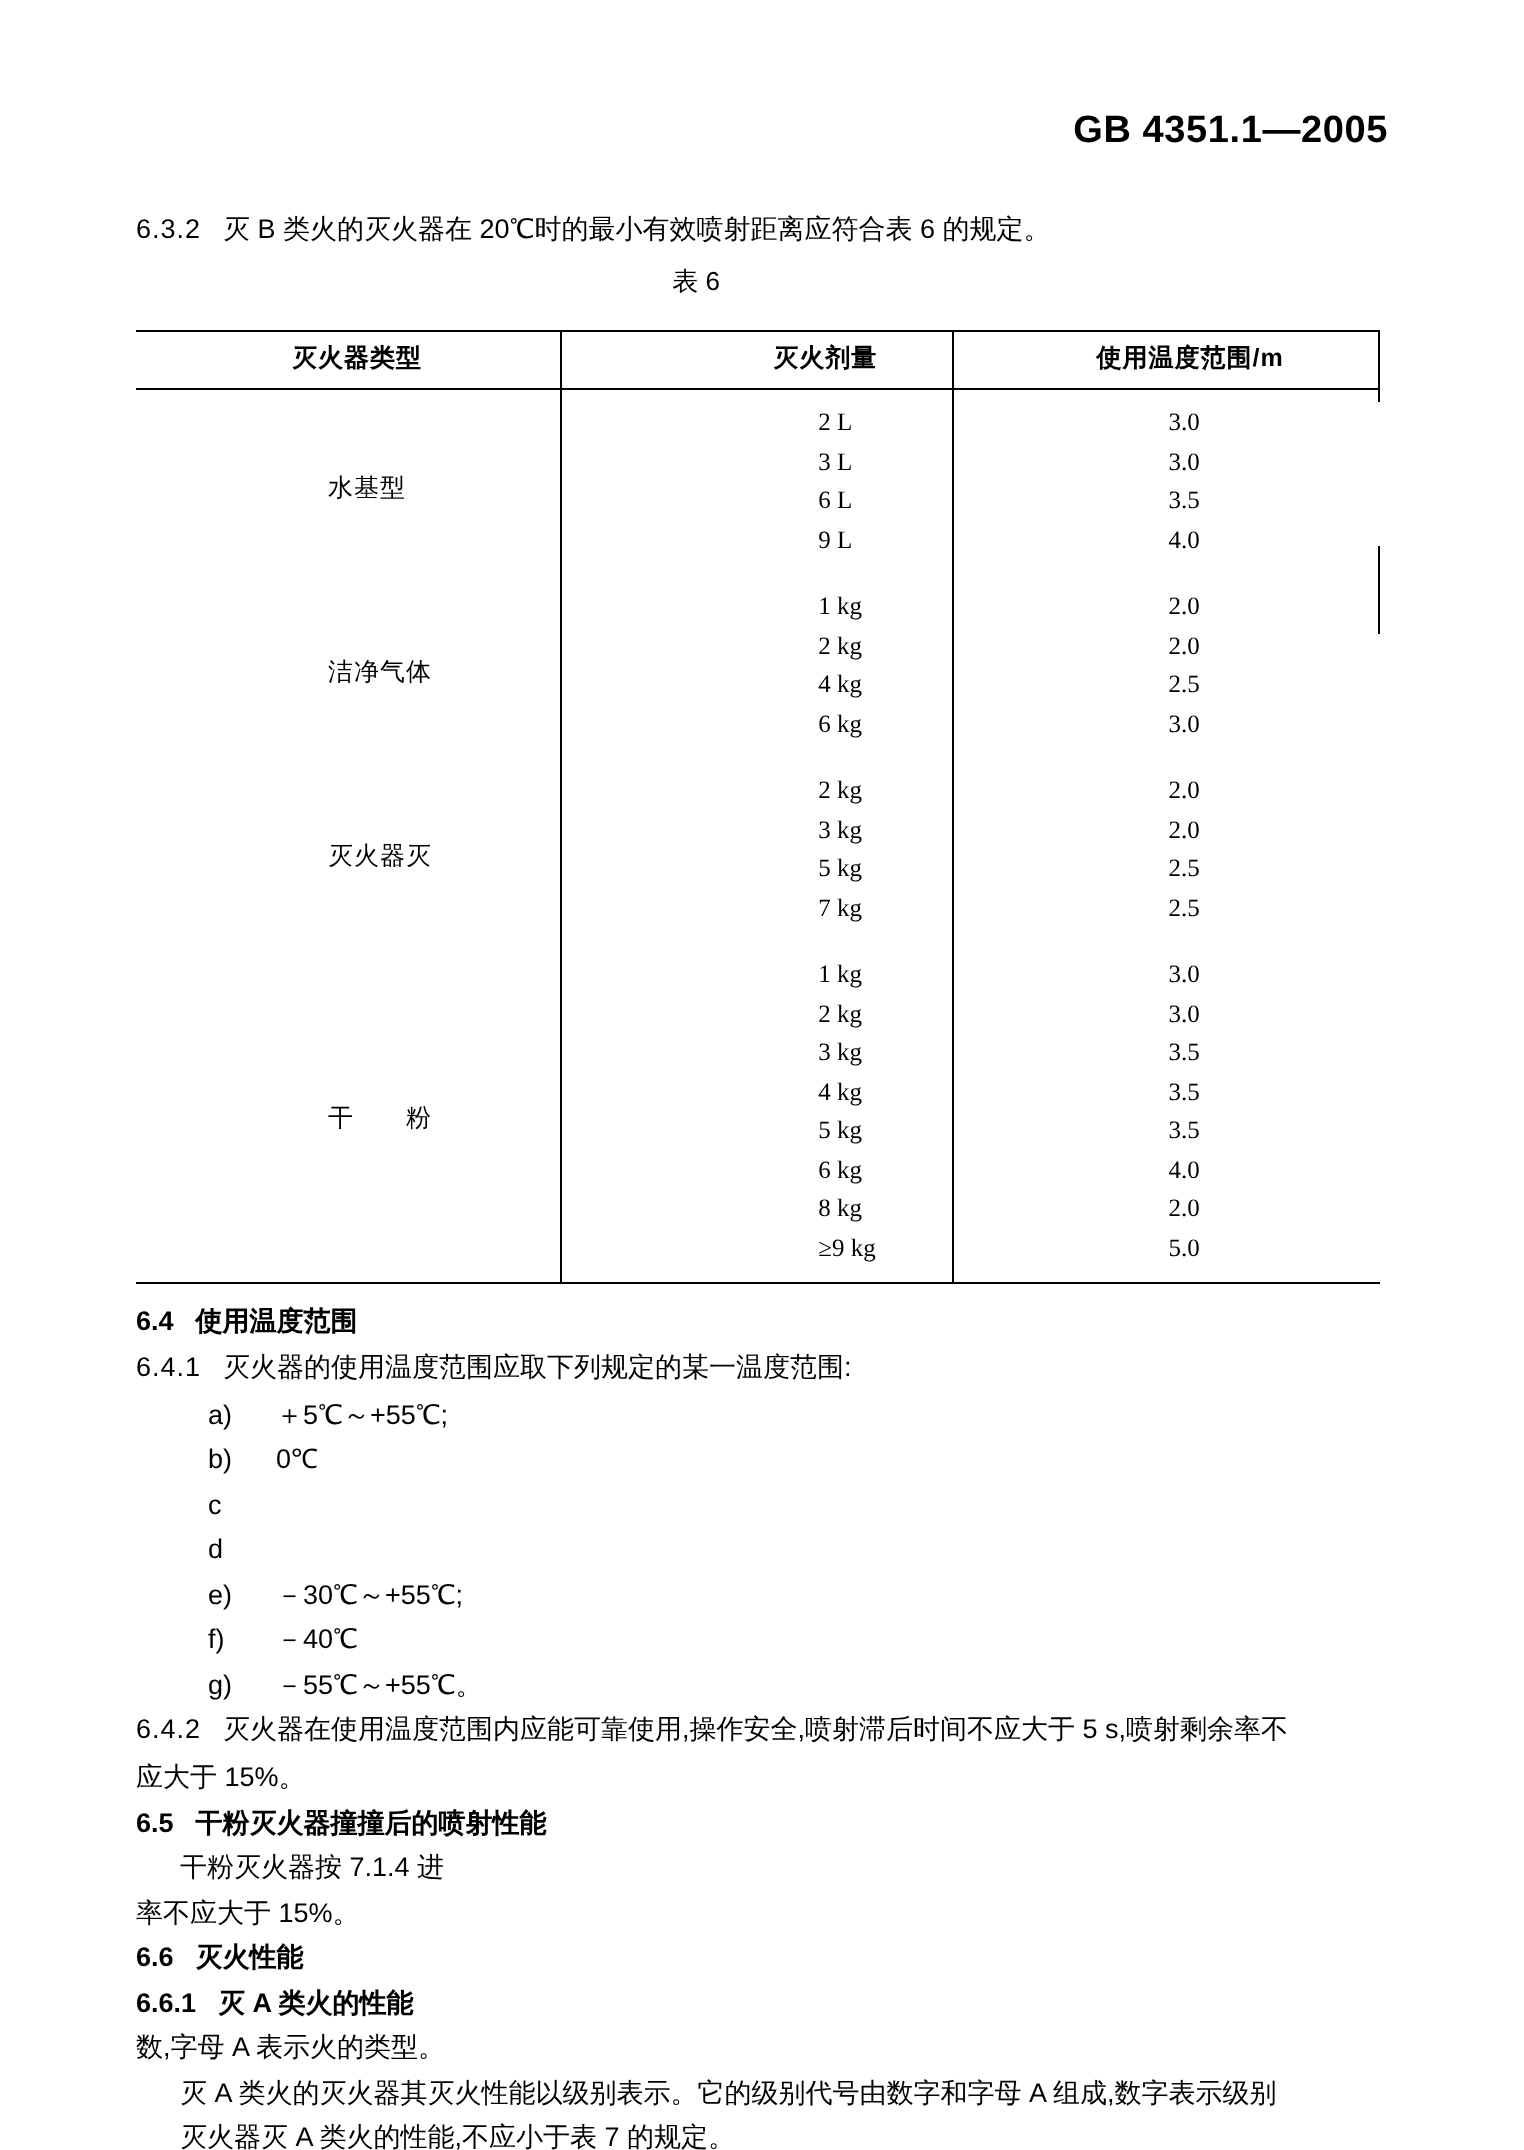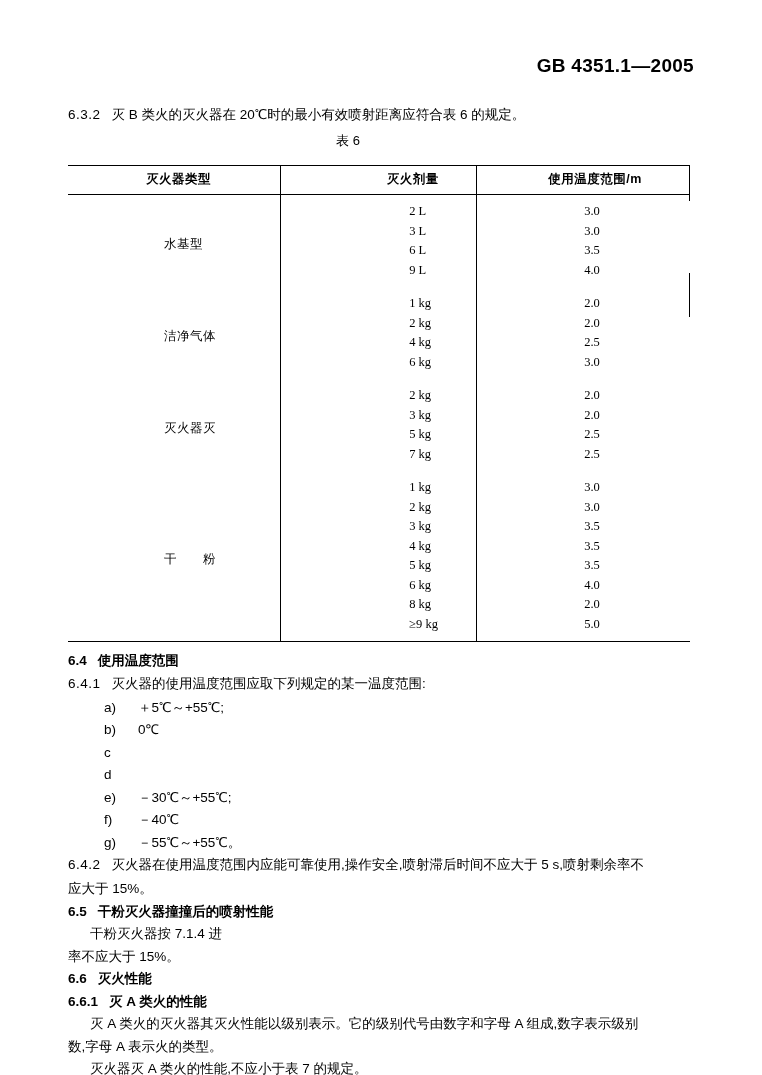--- a/index.html
+++ b/index.html
@@ -342,19 +342,19 @@
 
       <div class="sec-head">
         <span class="num">6.6</span>
         <span>灭火性能</span>
       </div>
 
       <div class="sec-head">
         <span class="num">6.6.1</span>
         <span>灭 A 类火的性能</span>
       </div>
+      <div class="para tight">数,字母 A 表示火的类型。</div>
       <div class="para indent1">灭 A 类火的灭火器其灭火性能以级别表示。它的级别代号由数字和字母 A 组成,数字表示级别</div>
-      <div class="para tight">数,字母 A 表示火的类型。</div>
       <div class="para indent1">灭火器灭 A 类火的性能,不应小于表 7 的规定。</div>
 
     </div>
   </div>
 </div>
 
 </body></html>

